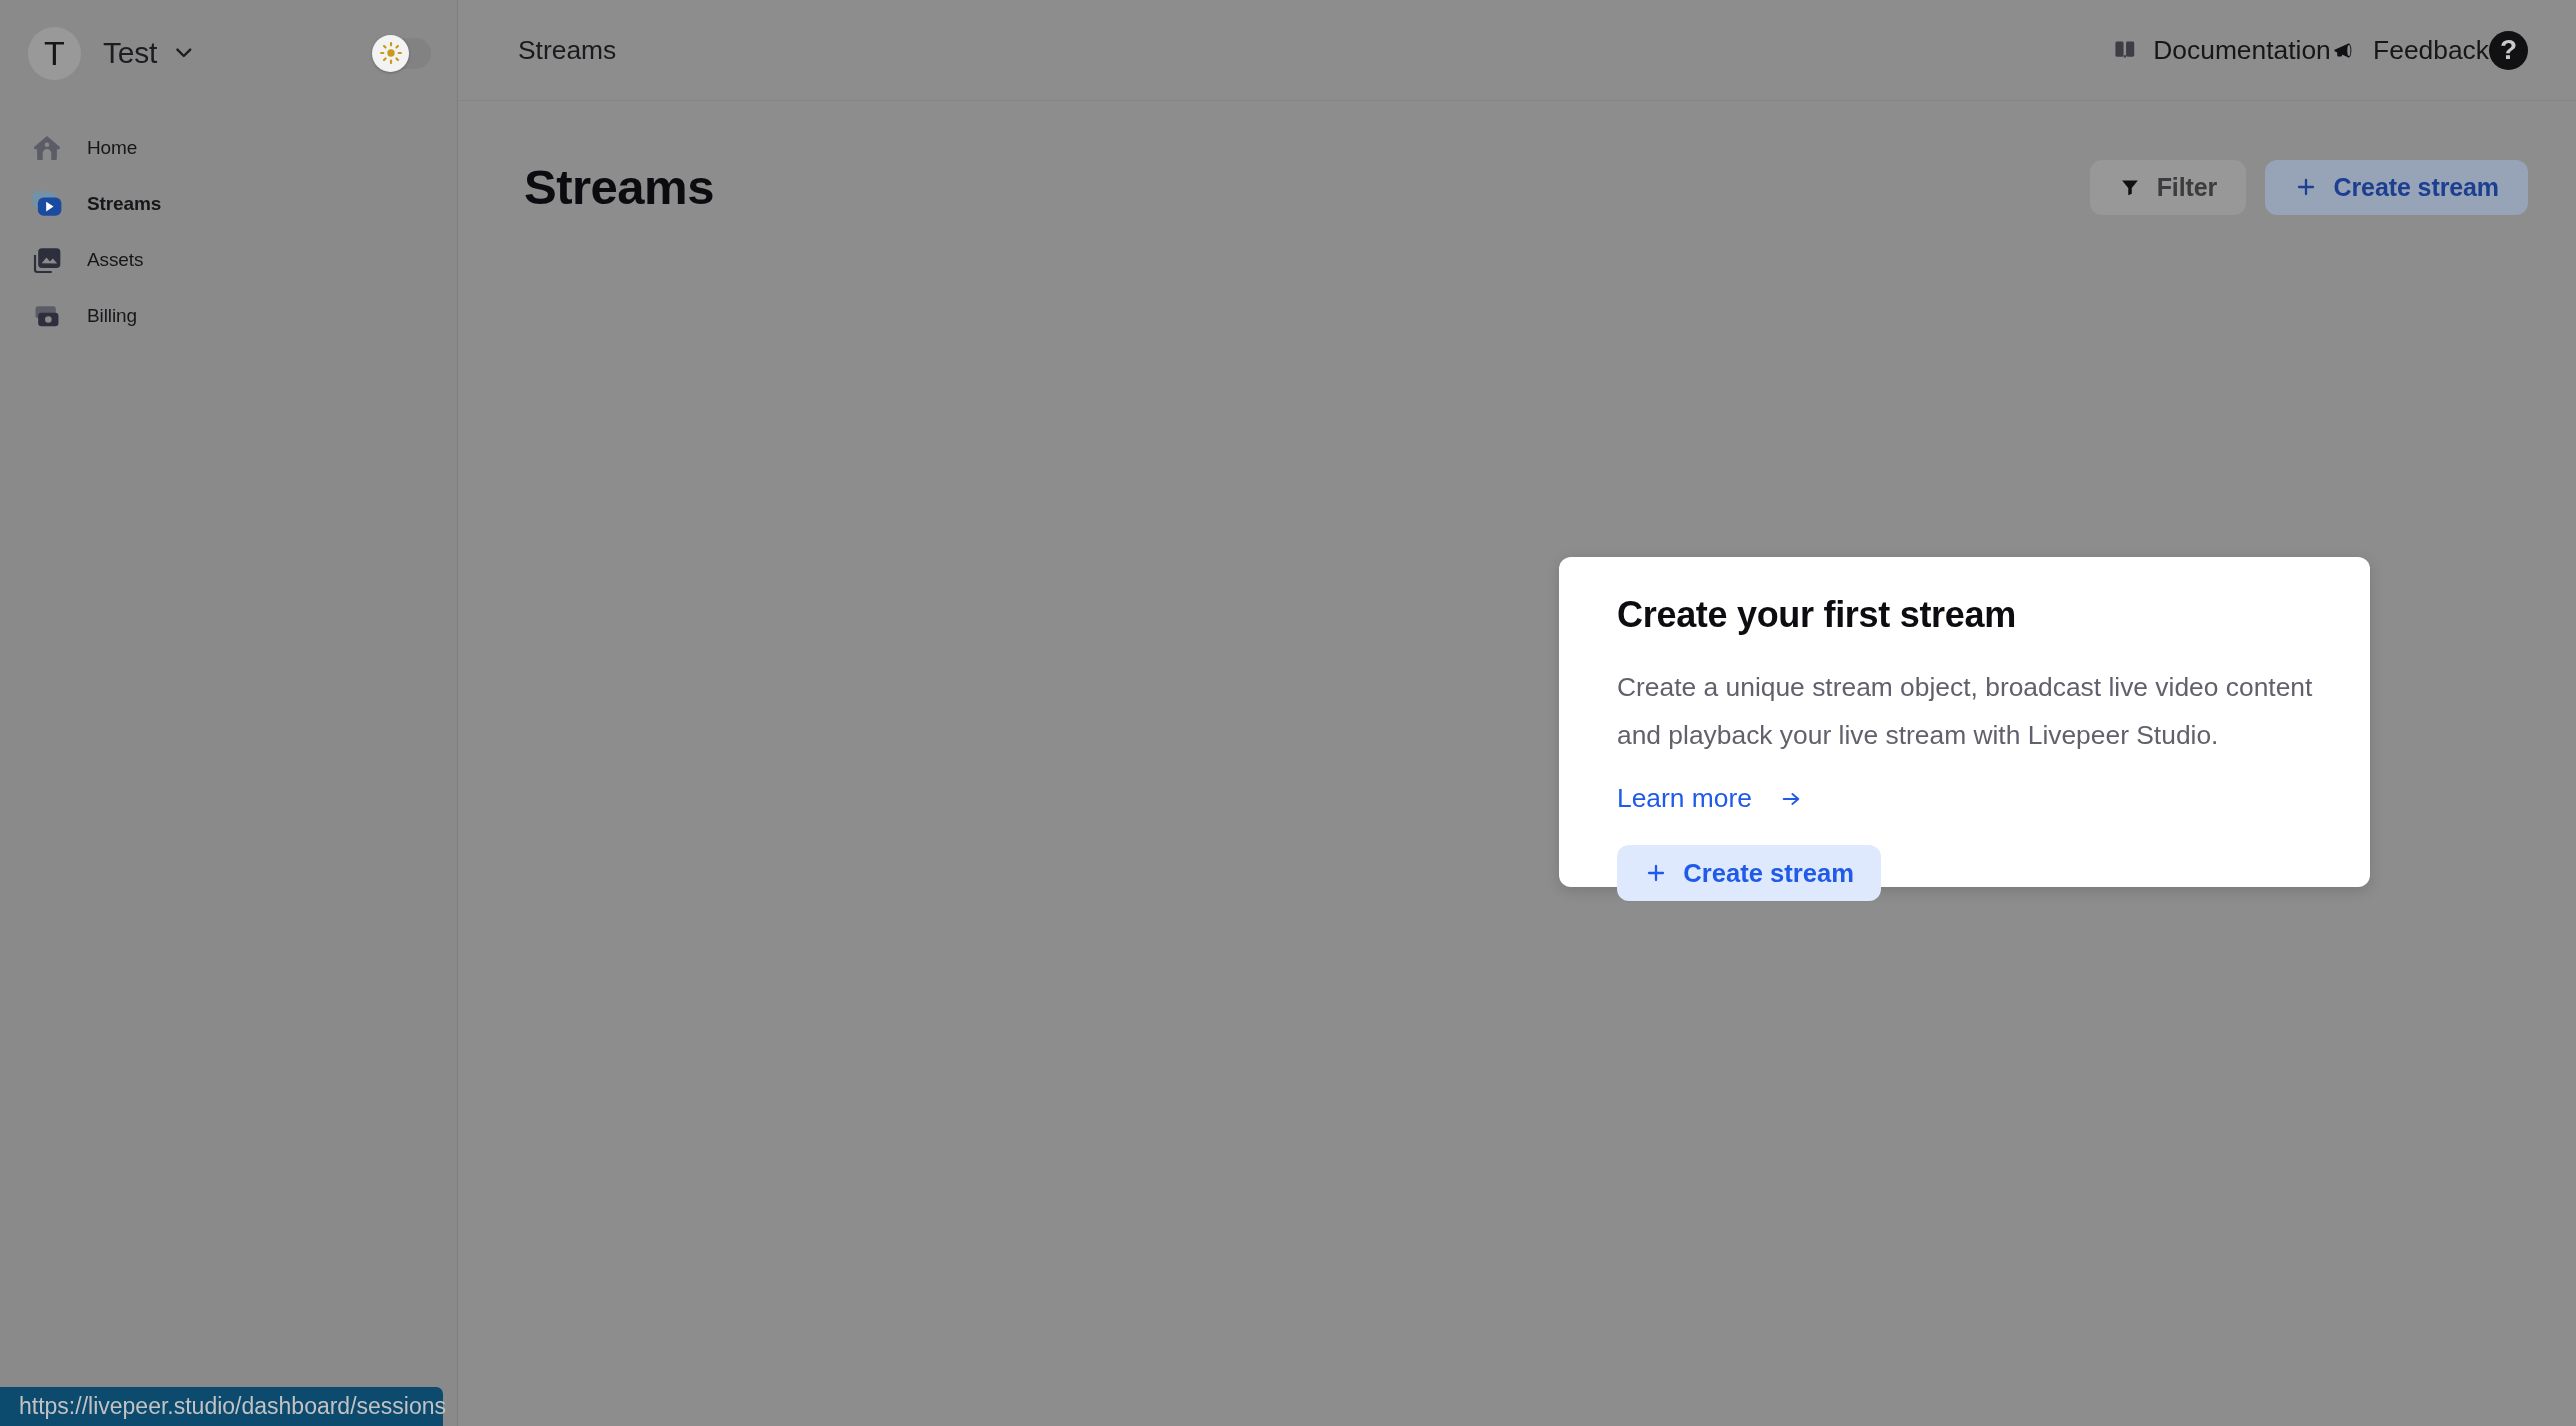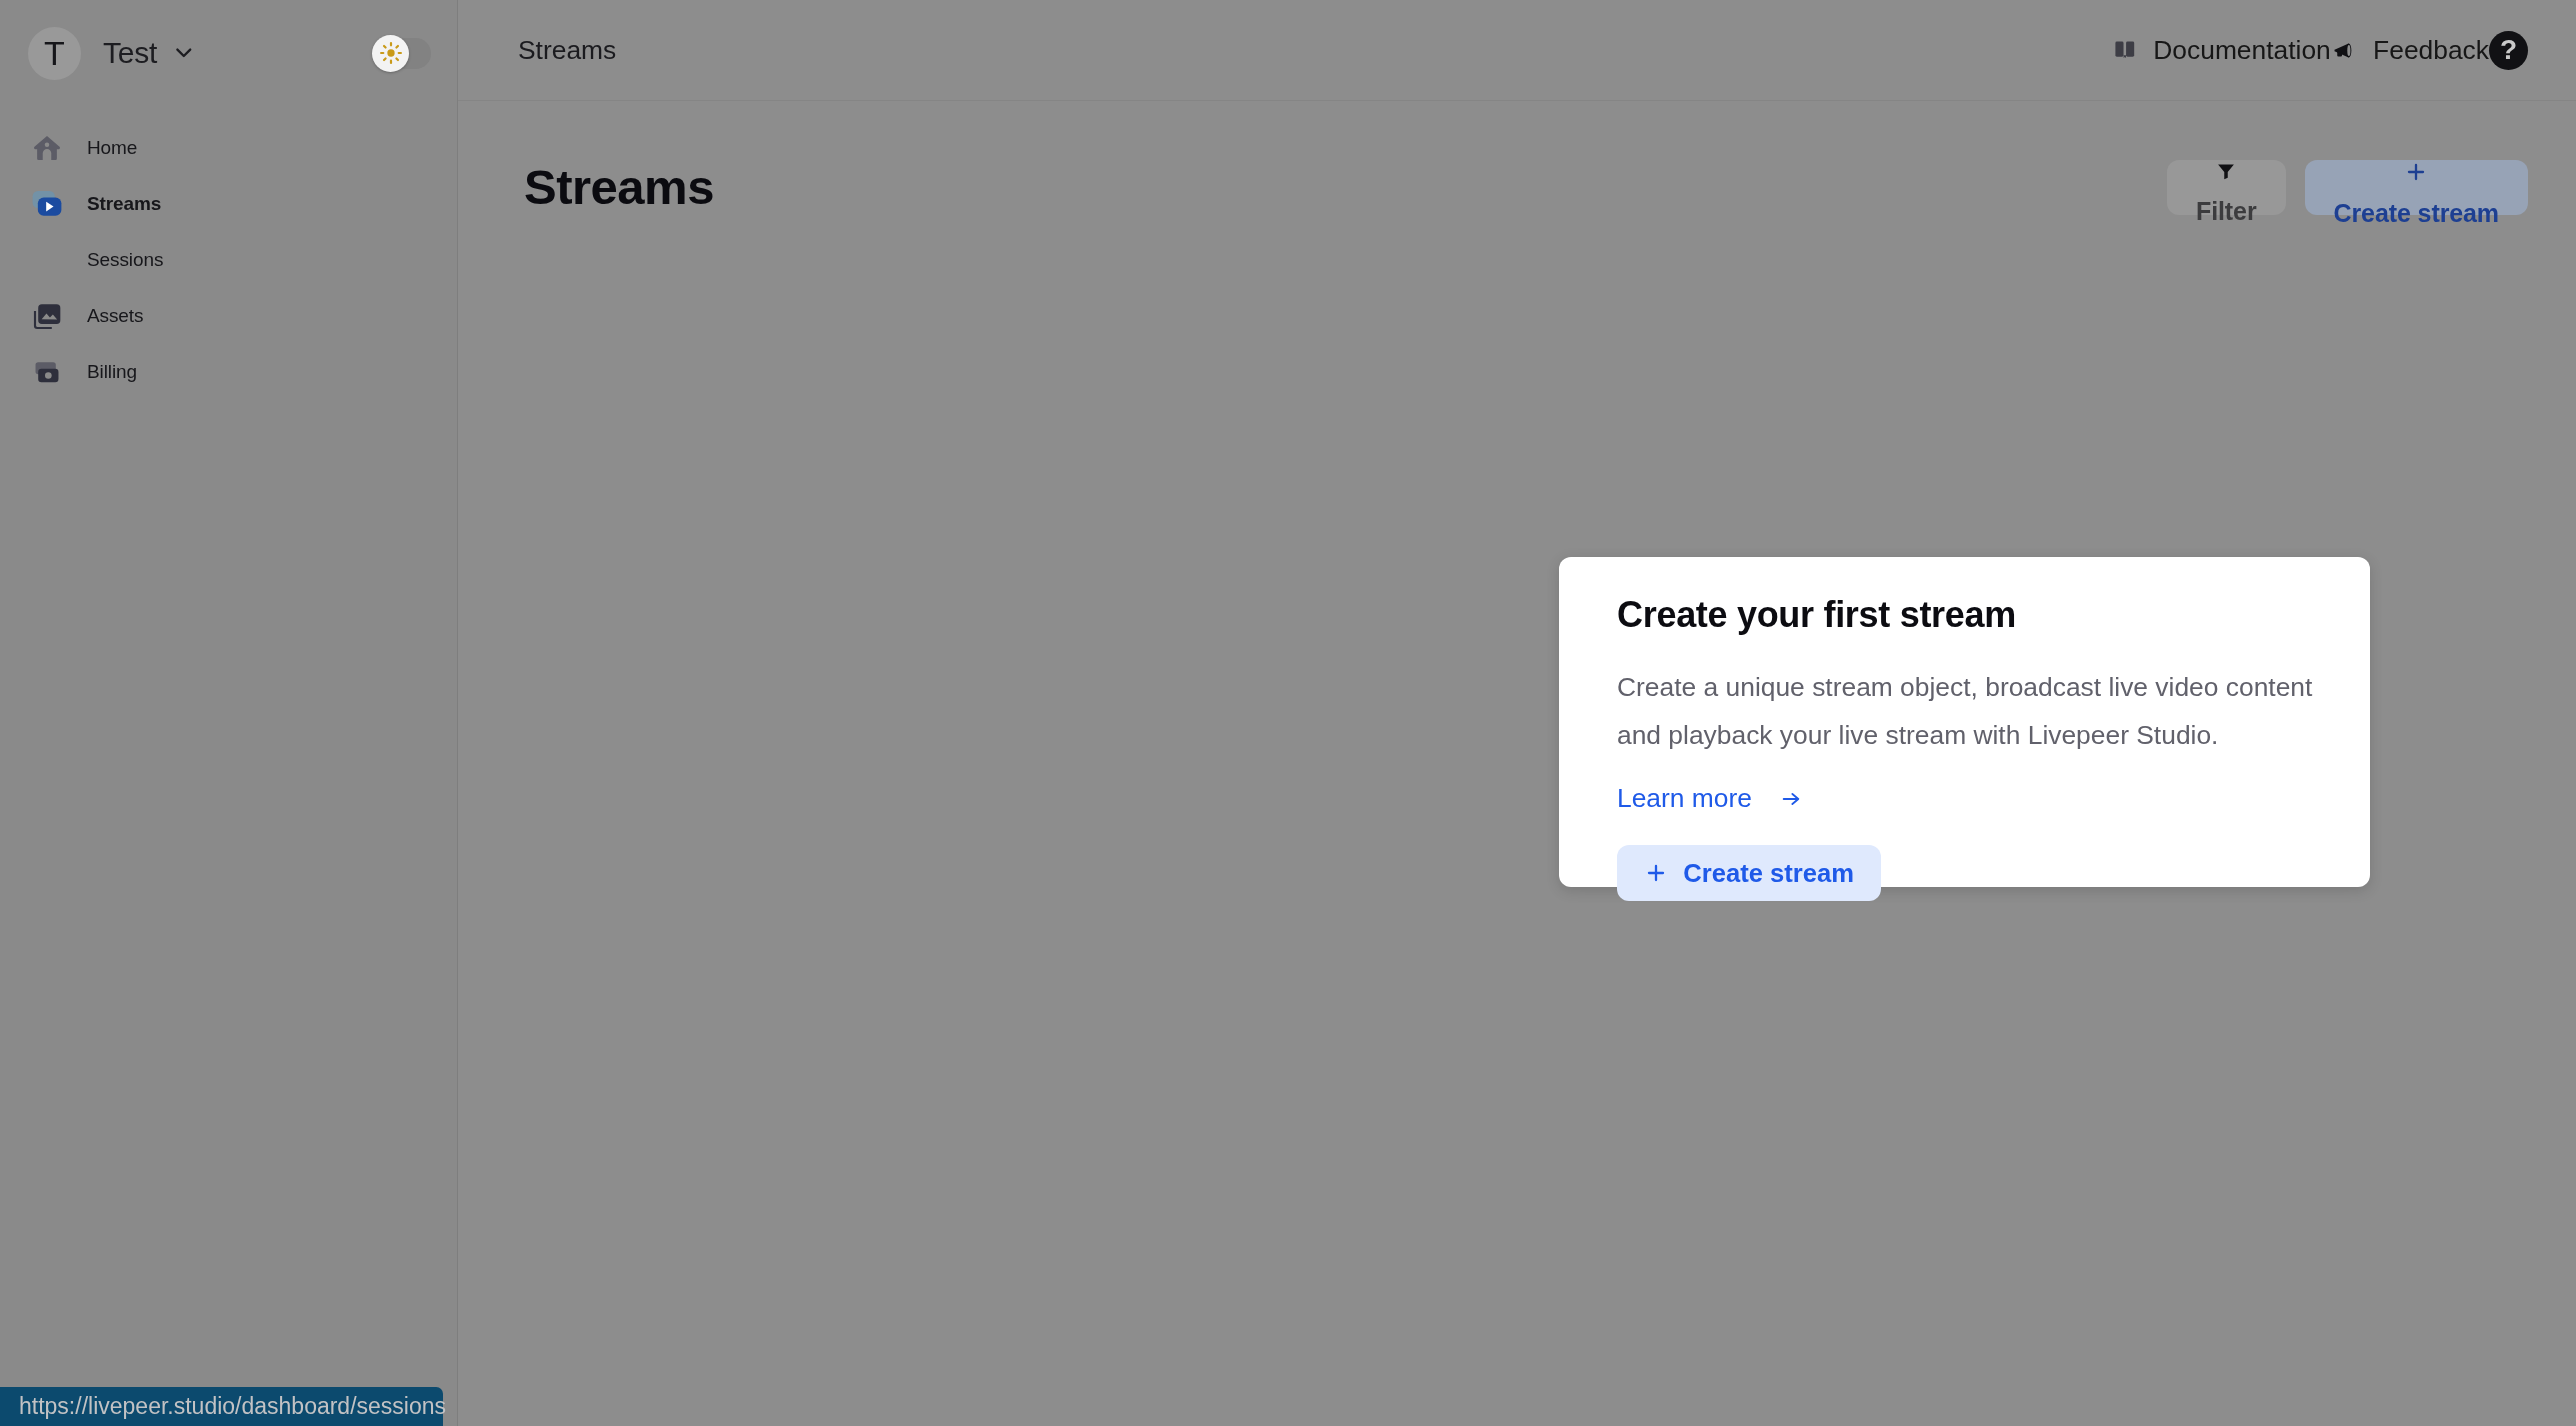--- a/index.html
+++ b/index.html
@@ -200,21 +200,20 @@
     align-items: center;
     gap: 15.3px;
     height: 55px;
     padding: 0 29px;
     border-radius: 12px;
     border: none;
     font-size: 25px;
     font-weight: 700;
     cursor: pointer;
     letter-spacing: -0.1px;
-    flex-direction: column;
   }
   .btn-filter { background: #989898; color: #3c3c3e; }
   .btn-create-top { background: #97a3b6; color: #1d3f92; }
 
   
   .card {
     position: absolute;
     left: 1101px;
     top: 456px;
     width: 811px;
@@ -332,24 +331,20 @@
         <span class="nav-ico">
           <svg width="34" height="34" viewBox="0 0 26 26">
             <rect x="2" y="3" width="17" height="13" rx="4" fill="#6f93ab" opacity=".85"></rect>
             <rect x="6" y="8" width="18" height="14" rx="4.5" fill="#1b4ba0"></rect>
             <path d="M12.4 11.2 L18 15 L12.4 18.8 Z" fill="#ffffff"></path>
           </svg>
         </span>
         <span class="nav-label">Streams</span>
       </a>
 
-      <a class="nav-item sub" href="#">
-        <span class="nav-ico"></span>
-        <span class="nav-label">Sessions</span>
-      </a>
 
       <a class="nav-item" href="#">
         <span class="nav-ico">
           <svg width="32" height="32" viewBox="0 0 24 24" fill="none" stroke="#2e2f3c" stroke-width="1.6">
             <path d="M3 8.2v11.2a1.6 1.6 0 0 0 1.6 1.6h11"></path>
             <rect x="6.2" y="4" width="15" height="13.2" rx="2" fill="#2e2f3c" stroke="#2e2f3c"></rect>
             <path d="M8 14.4 11.6 10.2 14.2 13.2 16.4 10.8 19.6 14.6Z" fill="#8a8a8a" stroke="none"></path>
           </svg>
         </span>
         <span class="nav-label">Assets</span>

